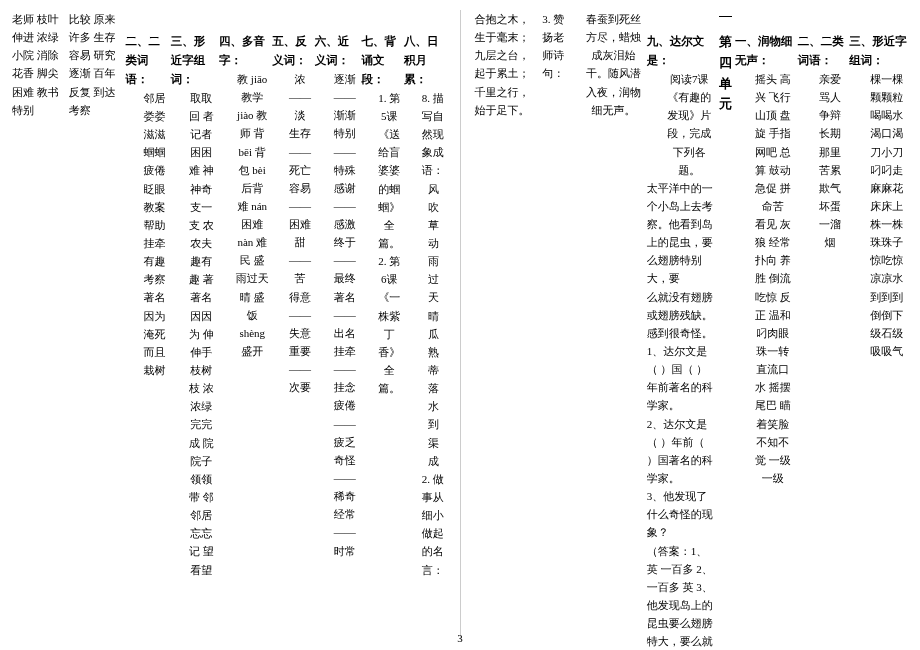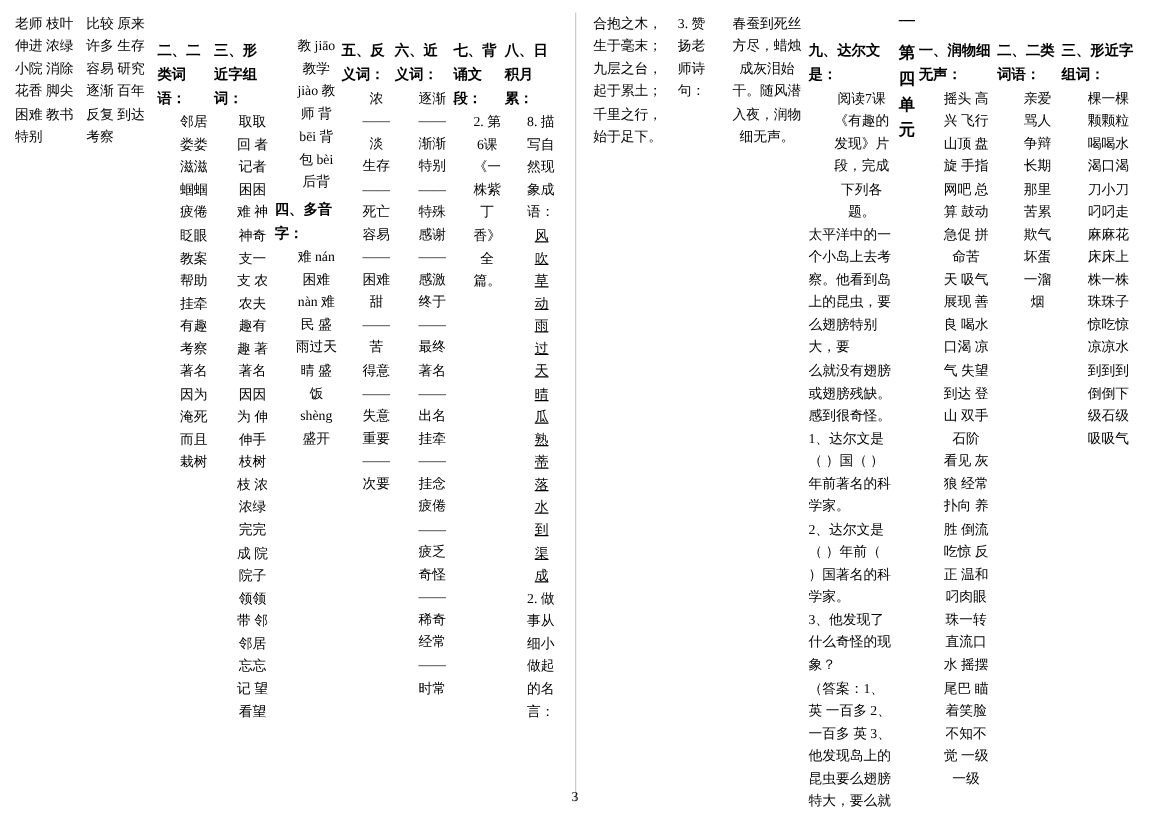--- a/index.html
+++ b/index.html
@@ -36,21 +36,20 @@
       font-weight: bold;
       font-size: 11.5px;
       margin-top: 4px;
     }
     .indent-1 {
       padding-left: 16px;
       text-align: center;
     }
     .indent-2 {
       padding-left: 24px;
-      text-decoration: underline;
     }
     .line {
       display: block;
       line-height: 1.65;
     }
     .unit-title {
       text-align: center;
       font-weight: bold;
       font-size: 13px;
       margin: 6px 0 4px 0;
@@ -87,40 +86,41 @@
     </div>
 
     <div class="sub-section">
       <span class="line section-title">三、形近字组词：</span>
       <span class="line indent-1">取取回  者记者  困困难  神神奇  支一支  农农夫</span>
       <span class="line indent-1">趣有趣  著著名  因因为  伸伸手  枝树枝  浓浓绿</span>
       <span class="line indent-1">完完成  院院子  领领带  邻邻居  忘忘记  望看望</span>
     </div>
 
     <div class="sub-section">
+      <span class="line section-title">四、多音字：</span>
       <span class="line indent-1">教 jiāo 教学 jiào 教师        背 bēi 背包 bèi 后背</span>
-      <span class="line section-title">四、多音字：</span>
       <span class="line indent-1">难 nán 困难 nàn 难民        盛 雨过天晴 盛饭 shèng 盛开</span>
     </div>
 
     <div class="sub-section">
       <span class="line section-title">五、反义词：</span>
       <span class="line indent-1">浓——淡    生存——死亡        容易——困难</span>
       <span class="line indent-1">甜——苦    得意——失意    重要——次要</span>
     </div>
 
     <div class="sub-section">
       <span class="line section-title">六、近义词：</span>
       <span class="line indent-1">逐渐——渐渐    特别——特殊    感谢——感激</span>
       <span class="line indent-1">终于——最终    著名——出名    挂牵——挂念</span>
       <span class="line indent-1">疲倦——疲乏    奇怪——稀奇    经常——时常</span>
     </div>
 
     <div class="sub-section">
       <span class="line section-title">七、背诵文段：</span>
+      <span class="line indent-1">1. 第5课《送给盲婆婆的蝈蝈》全篇。</span>
       <span class="line indent-1">2. 第6课《一株紫丁香》全篇。</span>
     </div>
 
     <div class="sub-section">
       <span class="line section-title">八、日积月累：</span>
       <span class="line indent-1">8. 描写自然现象成语：</span>
       <span class="line indent-2">   风吹草动  雨过天晴  瓜熟蒂落  水到渠成</span>
       <span class="line indent-1">2. 做事从细小做起的名言：</span>
     </div>
   </div>
@@ -142,21 +142,20 @@
       <span class="line">3、他发现了什么奇怪的现象？</span>
       <span class="line">（答案：1、英  一百多  2、一百多  英  3、他发现岛上的昆虫要么翅膀</span>
       <span class="line">特大，要么就没有翅膀或翅膀残缺。）</span>
     </div>
 
     <div class="unit-title">第四单元</div>
 
     <div class="sub-section">
       <span class="line section-title">一、润物细无声：</span>
       <span class="line indent-1">摇头  高兴  飞行  山顶  盘旋  手指  网吧  总算  鼓动  急促  拼命苦</span>
-      <span class="line indent-1">天  吸气  展现  善良  喝水  口渴  凉气  失望  到达  登山  双手石阶</span>
       <span class="line indent-1">看见  灰狼  经常  扑向  养胜  倒流  吃惊  反正  温和  叼肉眼珠一转</span>
       <span class="line indent-1">直流口水  摇摆尾巴  瞄着笑脸  不知不觉  一级一级</span>
     </div>
 
     <div class="sub-section">
       <span class="line section-title">二、二类词语：</span>
       <span class="line indent-1">亲爱  骂人  争辩  长期  那里  苦累  欺气  坏蛋  一溜烟</span>
     </div>
 
     <div class="sub-section">

